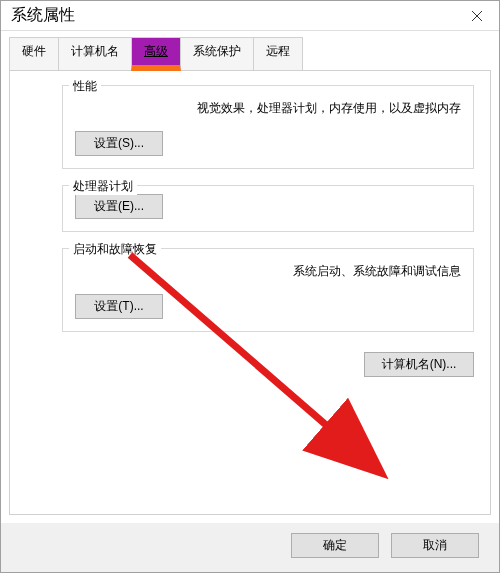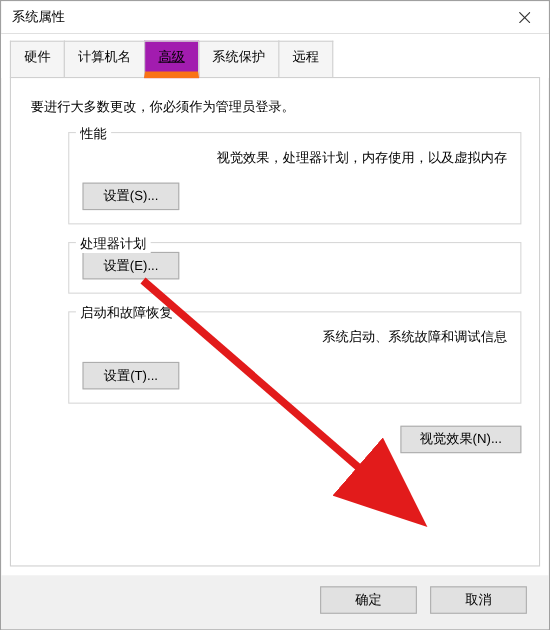--- a/index.html
+++ b/index.html
@@ -1,19 +1,19 @@
 <!DOCTYPE html>
 <html><head>
   <meta charset="utf-8">
   <style>
     * { box-sizing: border-box; margin: 0; padding: 0; }
     body { width: 500px; height: 573px; background: #f0f0f0; font-family: "Microsoft YaHei", "Segoe UI", sans-serif; font-size: 12px; overflow: hidden; position: relative; }
     .window { width: 500px; height: 573px; background: #ffffff; border: 1px solid #a0a0a0; display: flex; flex-direction: column; }
     .titlebar { height: 30px; display: flex; align-items: center; padding: 0 0 0 10px; border-bottom: 1px solid #e0e0e0; }
-    .titlebar-text { flex: 1; font-size: 12px; font-family: Liberation Serif, serif; }
+    .titlebar-text { flex: 1; font-size: 16px; font-family: Liberation Serif, serif; }
     .close-btn { width: 45px; height: 30px; display: flex; align-items: center; justify-content: center; cursor: pointer; }
     .close-btn svg { width: 10px; height: 10px; }
     .tab-strip { display: flex; padding: 6px 8px 0 8px; background: #ffffff; }
     .tab { padding: 5px 12px; border: 1px solid #d0d0d0; border-bottom: none; background: #f5f5f5; font-size: 12px; cursor: pointer; margin-right: -1px; position: relative; }
     .tab.active { background: #a21caf; border-bottom: 6px solid #f97316; z-index: 2; text-decoration: underline; }
     .tab-content-border { margin: 0 8px 8px 8px; border: 1px solid #d0d0d0; flex: 1; background: #ffffff; margin-top: -1px; padding: 14px 16px 10px 16px; display: flex; flex-direction: column; position: relative; }
     .info-text { font-size: 12px; margin: 4px 2px 14px 2px; }
     .groupbox { border: 1px solid #d8d8d8; padding: 8px 12px 12px 12px; margin-bottom: 16px; position: relative; margin-left: 36px; }
     .groupbox-title { position: absolute; top: -8px; left: 6px; background: #ffffff; padding: 0 4px; font-size: 12px; }
     .groupbox-desc { font-size: 12px; margin: 6px 0 14px 0; text-align: right; }
@@ -41,21 +41,20 @@
 
   <div class="tab-strip">
     <div class="tab">硬件</div>
     <div class="tab">计算机名</div>
     <div class="tab active">高级</div>
     <div class="tab">系统保护</div>
     <div class="tab">远程</div>
   </div>
 
   <div class="tab-content-border">
-    <div class="info-text">要进行大多数更改，你必须作为管理员登录。</div>
 
     <div class="groupbox">
       <div class="groupbox-title">性能</div>
       <div class="groupbox-desc">视觉效果，处理器计划，内存使用，以及虚拟内存</div>
       <div class="btn-row">
         <button class="btn">设置(S)...</button>
       </div>
     </div>
 
     <div class="groupbox">
@@ -67,21 +66,21 @@
 
     <div class="groupbox">
       <div class="groupbox-title">启动和故障恢复</div>
       <div class="groupbox-desc">系统启动、系统故障和调试信息</div>
       <div class="btn-row">
         <button class="btn">设置(T)...</button>
       </div>
     </div>
 
     <div class="env-row">
-      <button class="btn" style="min-width:110px">视觉效果(N)...</button>
+      <button class="btn" style="min-width:110px">计算机名(N)...</button>
     </div>
 
     <div class="spacer"></div>
   </div>
 
   <div class="footer">
     <button class="btn">确定</button>
     <button class="btn">取消</button>
   </div>
 </div>

